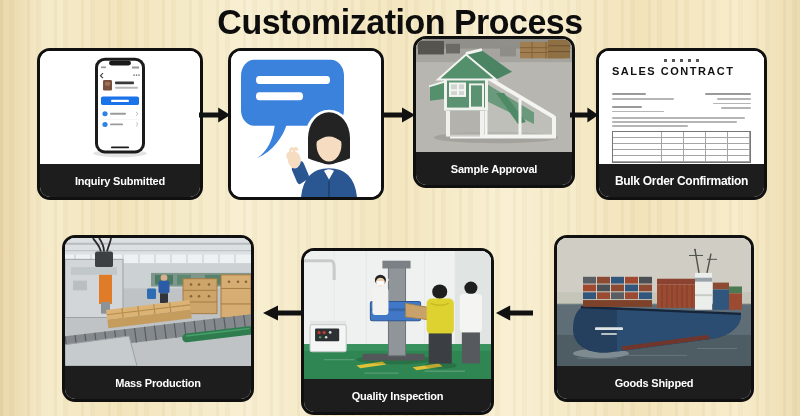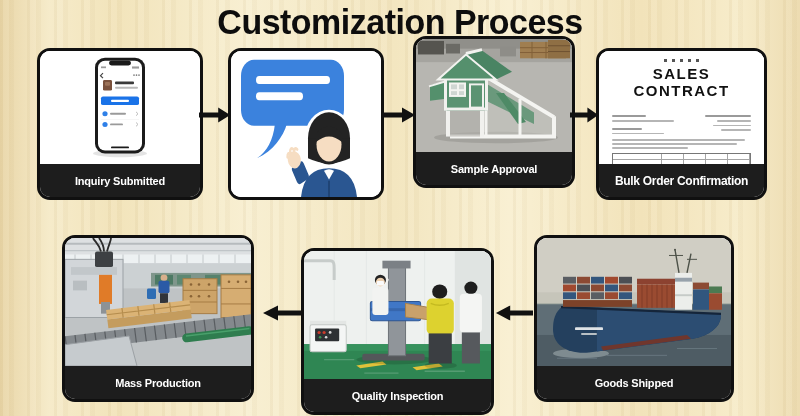--- a/index.html
+++ b/index.html
@@ -27,21 +27,21 @@
     display:flex;align-items:center;justify-content:center;
     font-size:11px;font-weight:bold;white-space:nowrap;letter-spacing:-.2px;
   }
   .label-sm{font-size:12px;letter-spacing:-.3px;}
   .arrow{position:absolute;width:34px;height:18px;}
   .arrow svg{width:100%;height:100%;display:block;}
   
   .contract{position:absolute;inset:0;background:#fff;padding:7px 13px 0 13px;box-sizing:border-box;}
   .c-chars{display:flex;justify-content:center;gap:5px;margin-top:1px;}
   .c-chars span{width:3px;height:3px;background:#555;display:block;}
-  .c-title{text-align:center;font-size:15px;font-weight:bold;letter-spacing:1.5px;color:#111;margin:3px 0 16px 0;}
+  .c-title{text-align:left;font-size:11px;font-weight:bold;letter-spacing:1.5px;color:#111;margin:3px 0 16px 0;}
   .c-meta{display:flex;justify-content:space-between;margin-bottom:5px;}
   .c-col{display:flex;flex-direction:column;gap:3px;}
   .c-col.right{align-items:flex-end;}
   .bar{height:2px;background:#9a9a9a;border-radius:1px;}
   .bar.lt{background:#b5b5b5;height:1.5px;}
   .c-para{display:flex;flex-direction:column;gap:2.5px;margin-bottom:4px;}
   .c-table{border:1px solid #777;height:30px;display:grid;
     grid-template-columns:2.2fr 1fr 1fr 1fr 1fr;grid-template-rows:repeat(5,1fr);}
   .c-table div{border-right:1px solid #a5a5a5;border-bottom:1px solid #a5a5a5;}
   .c-foot{display:flex;justify-content:space-between;margin-top:4px;}
@@ -368,21 +368,21 @@
         <g>
           <circle cx="166" cy="38" r="6.5" fill="#1e1e1e"></circle>
           <rect x="155" y="44" width="22" height="40" rx="4" fill="#f4f5f3"></rect>
           <rect x="157" y="84" width="18" height="32" fill="#56595d"></rect>
         </g>
       </svg>
     </div>
     <div class="card-label">Quality Inspection</div>
   </div>
 
-  <div class="card" style="left:534px;top:235px;width:200px;height:167px">
+  <div class="card" style="left:554px;top:235px;width:200px;height:167px">
     <div class="card-img">
       <svg viewBox="0 0 194 132" preserveAspectRatio="none">
         <rect width="194" height="68" fill="#d0cec4"></rect>
         <rect y="56" width="194" height="12" fill="#c6c5ba"></rect>
         <rect y="68" width="194" height="64" fill="#5f6e76"></rect>
         <rect y="100" width="194" height="32" fill="#4e5c64"></rect>
         <path d="M0 68 H194" stroke="#8f9a94" stroke-width=".8"></path>
         <ellipse cx="44" cy="119" rx="28" ry="5" fill="#c9d2d3" opacity=".4"></ellipse>
         <path d="M20 124 h40 M70 121 h60 M140 114 h40" stroke="#71818a" stroke-width="1" opacity=".7"></path>
         <g>

